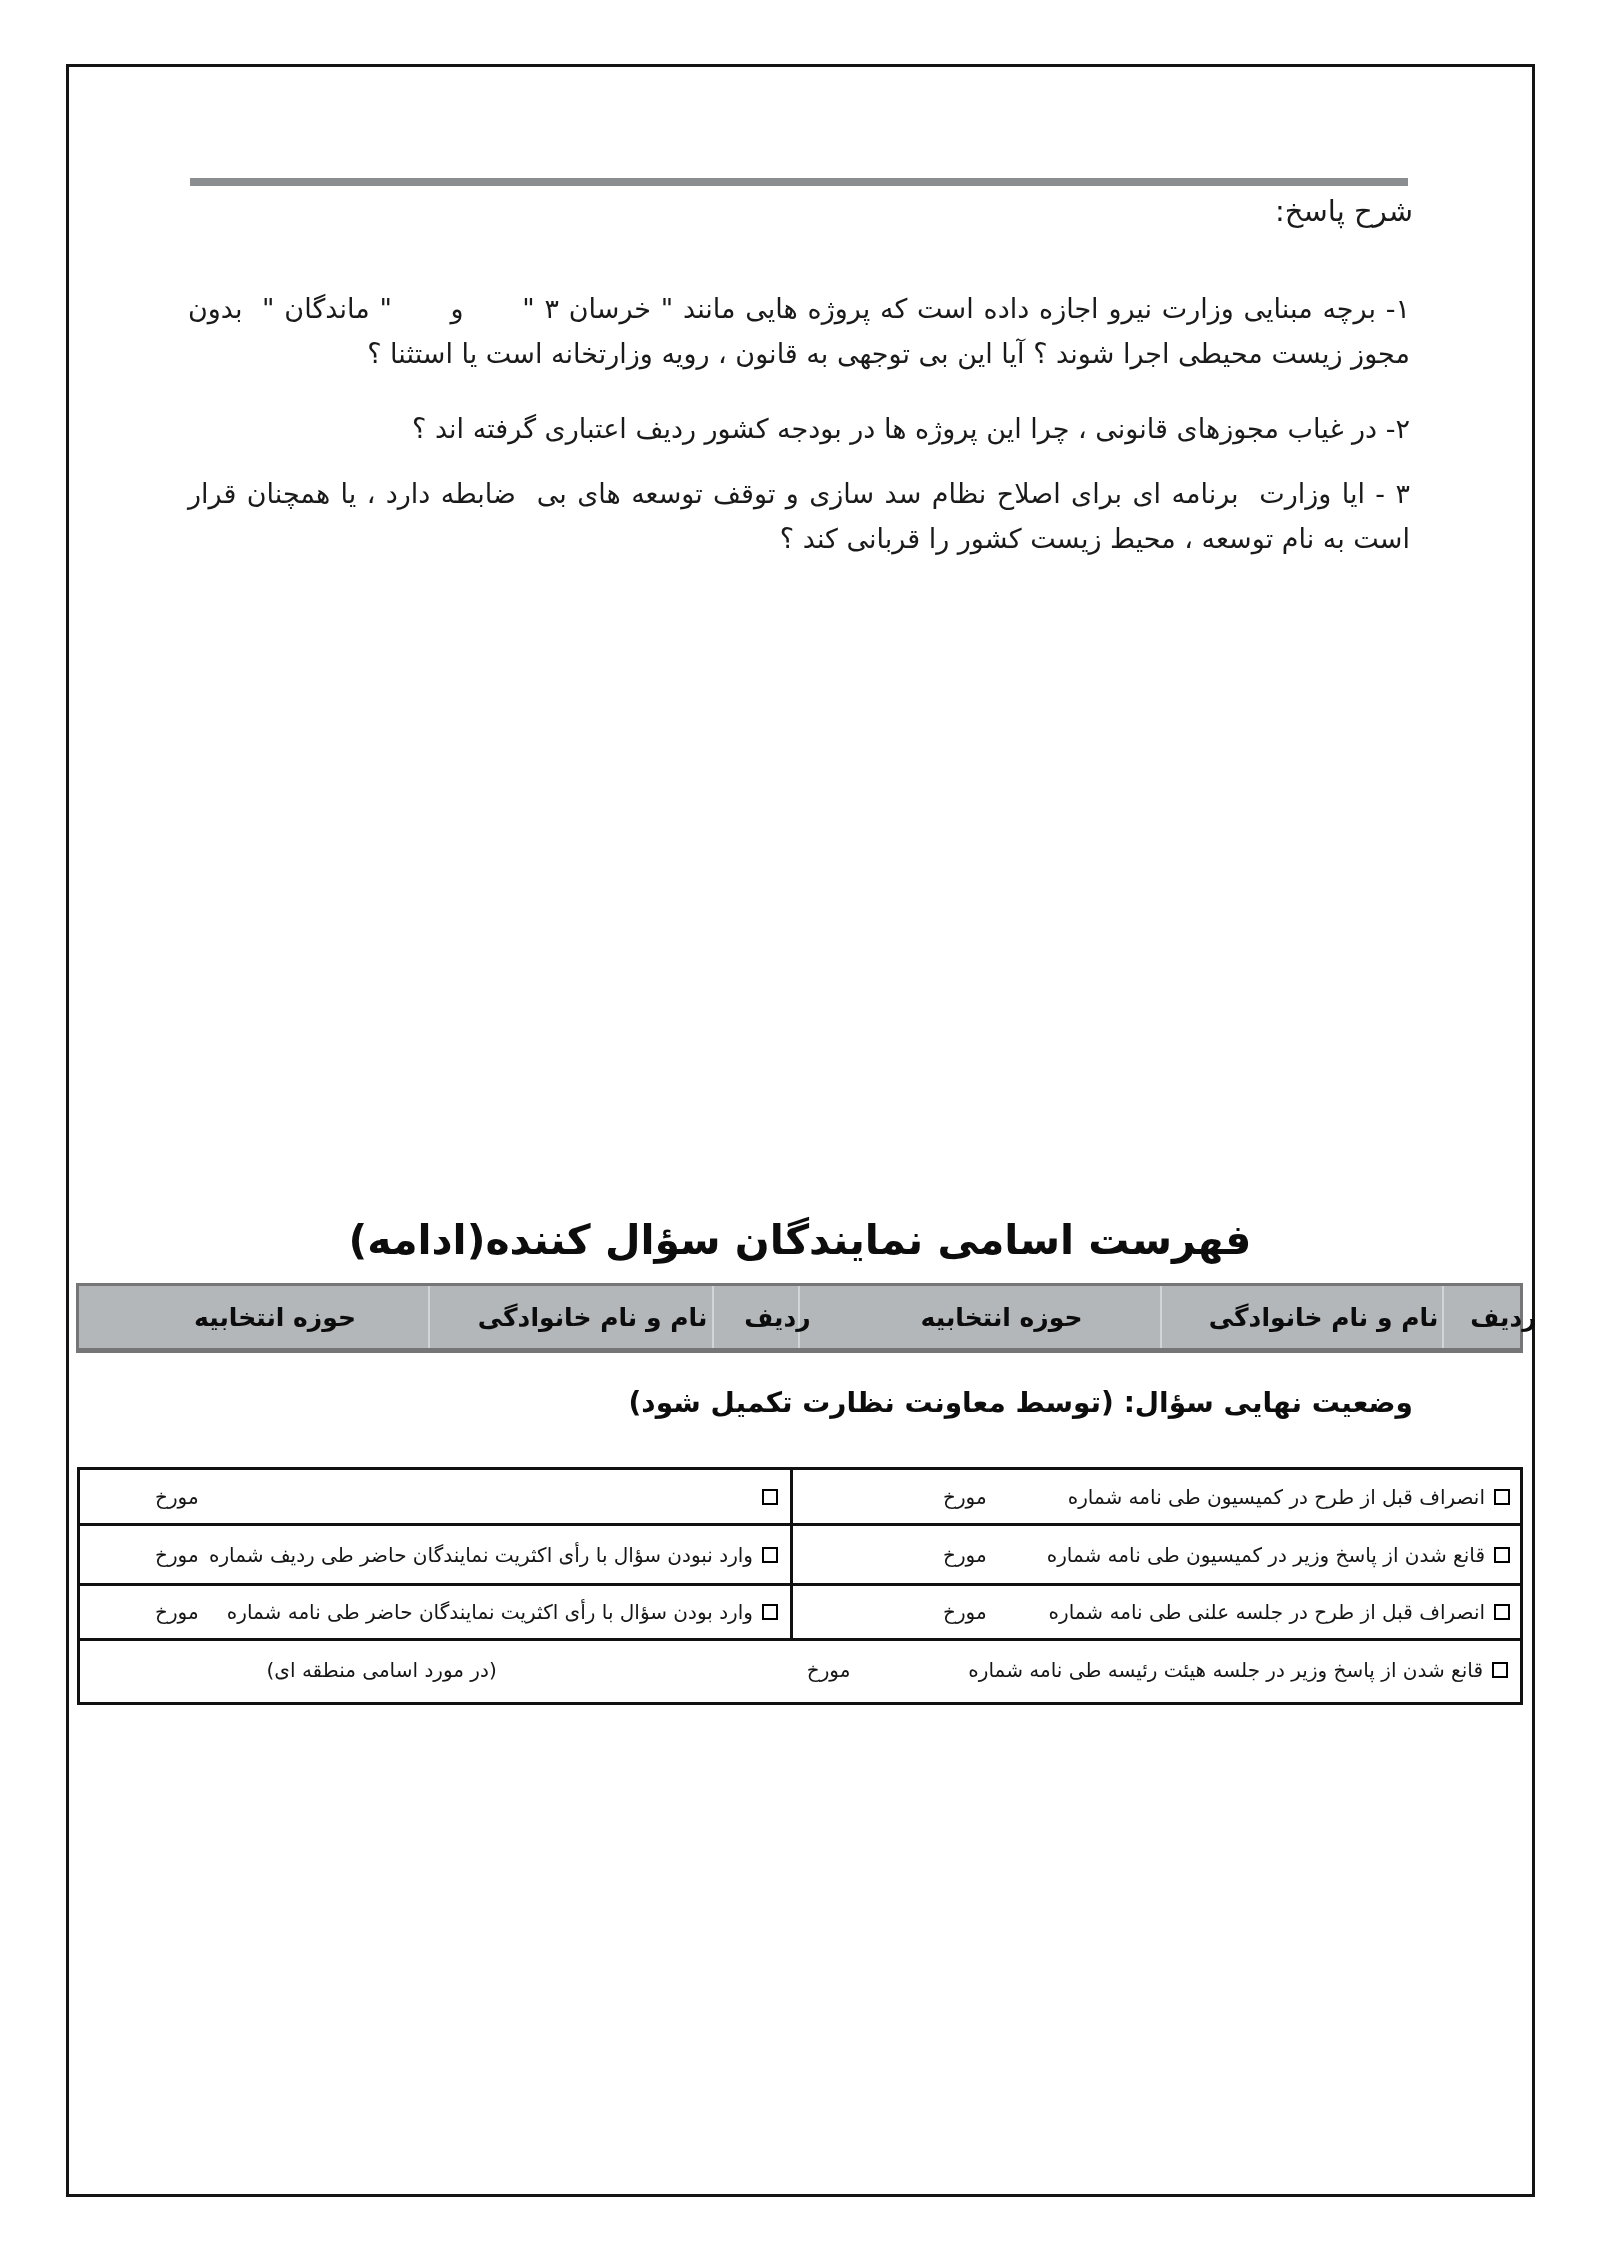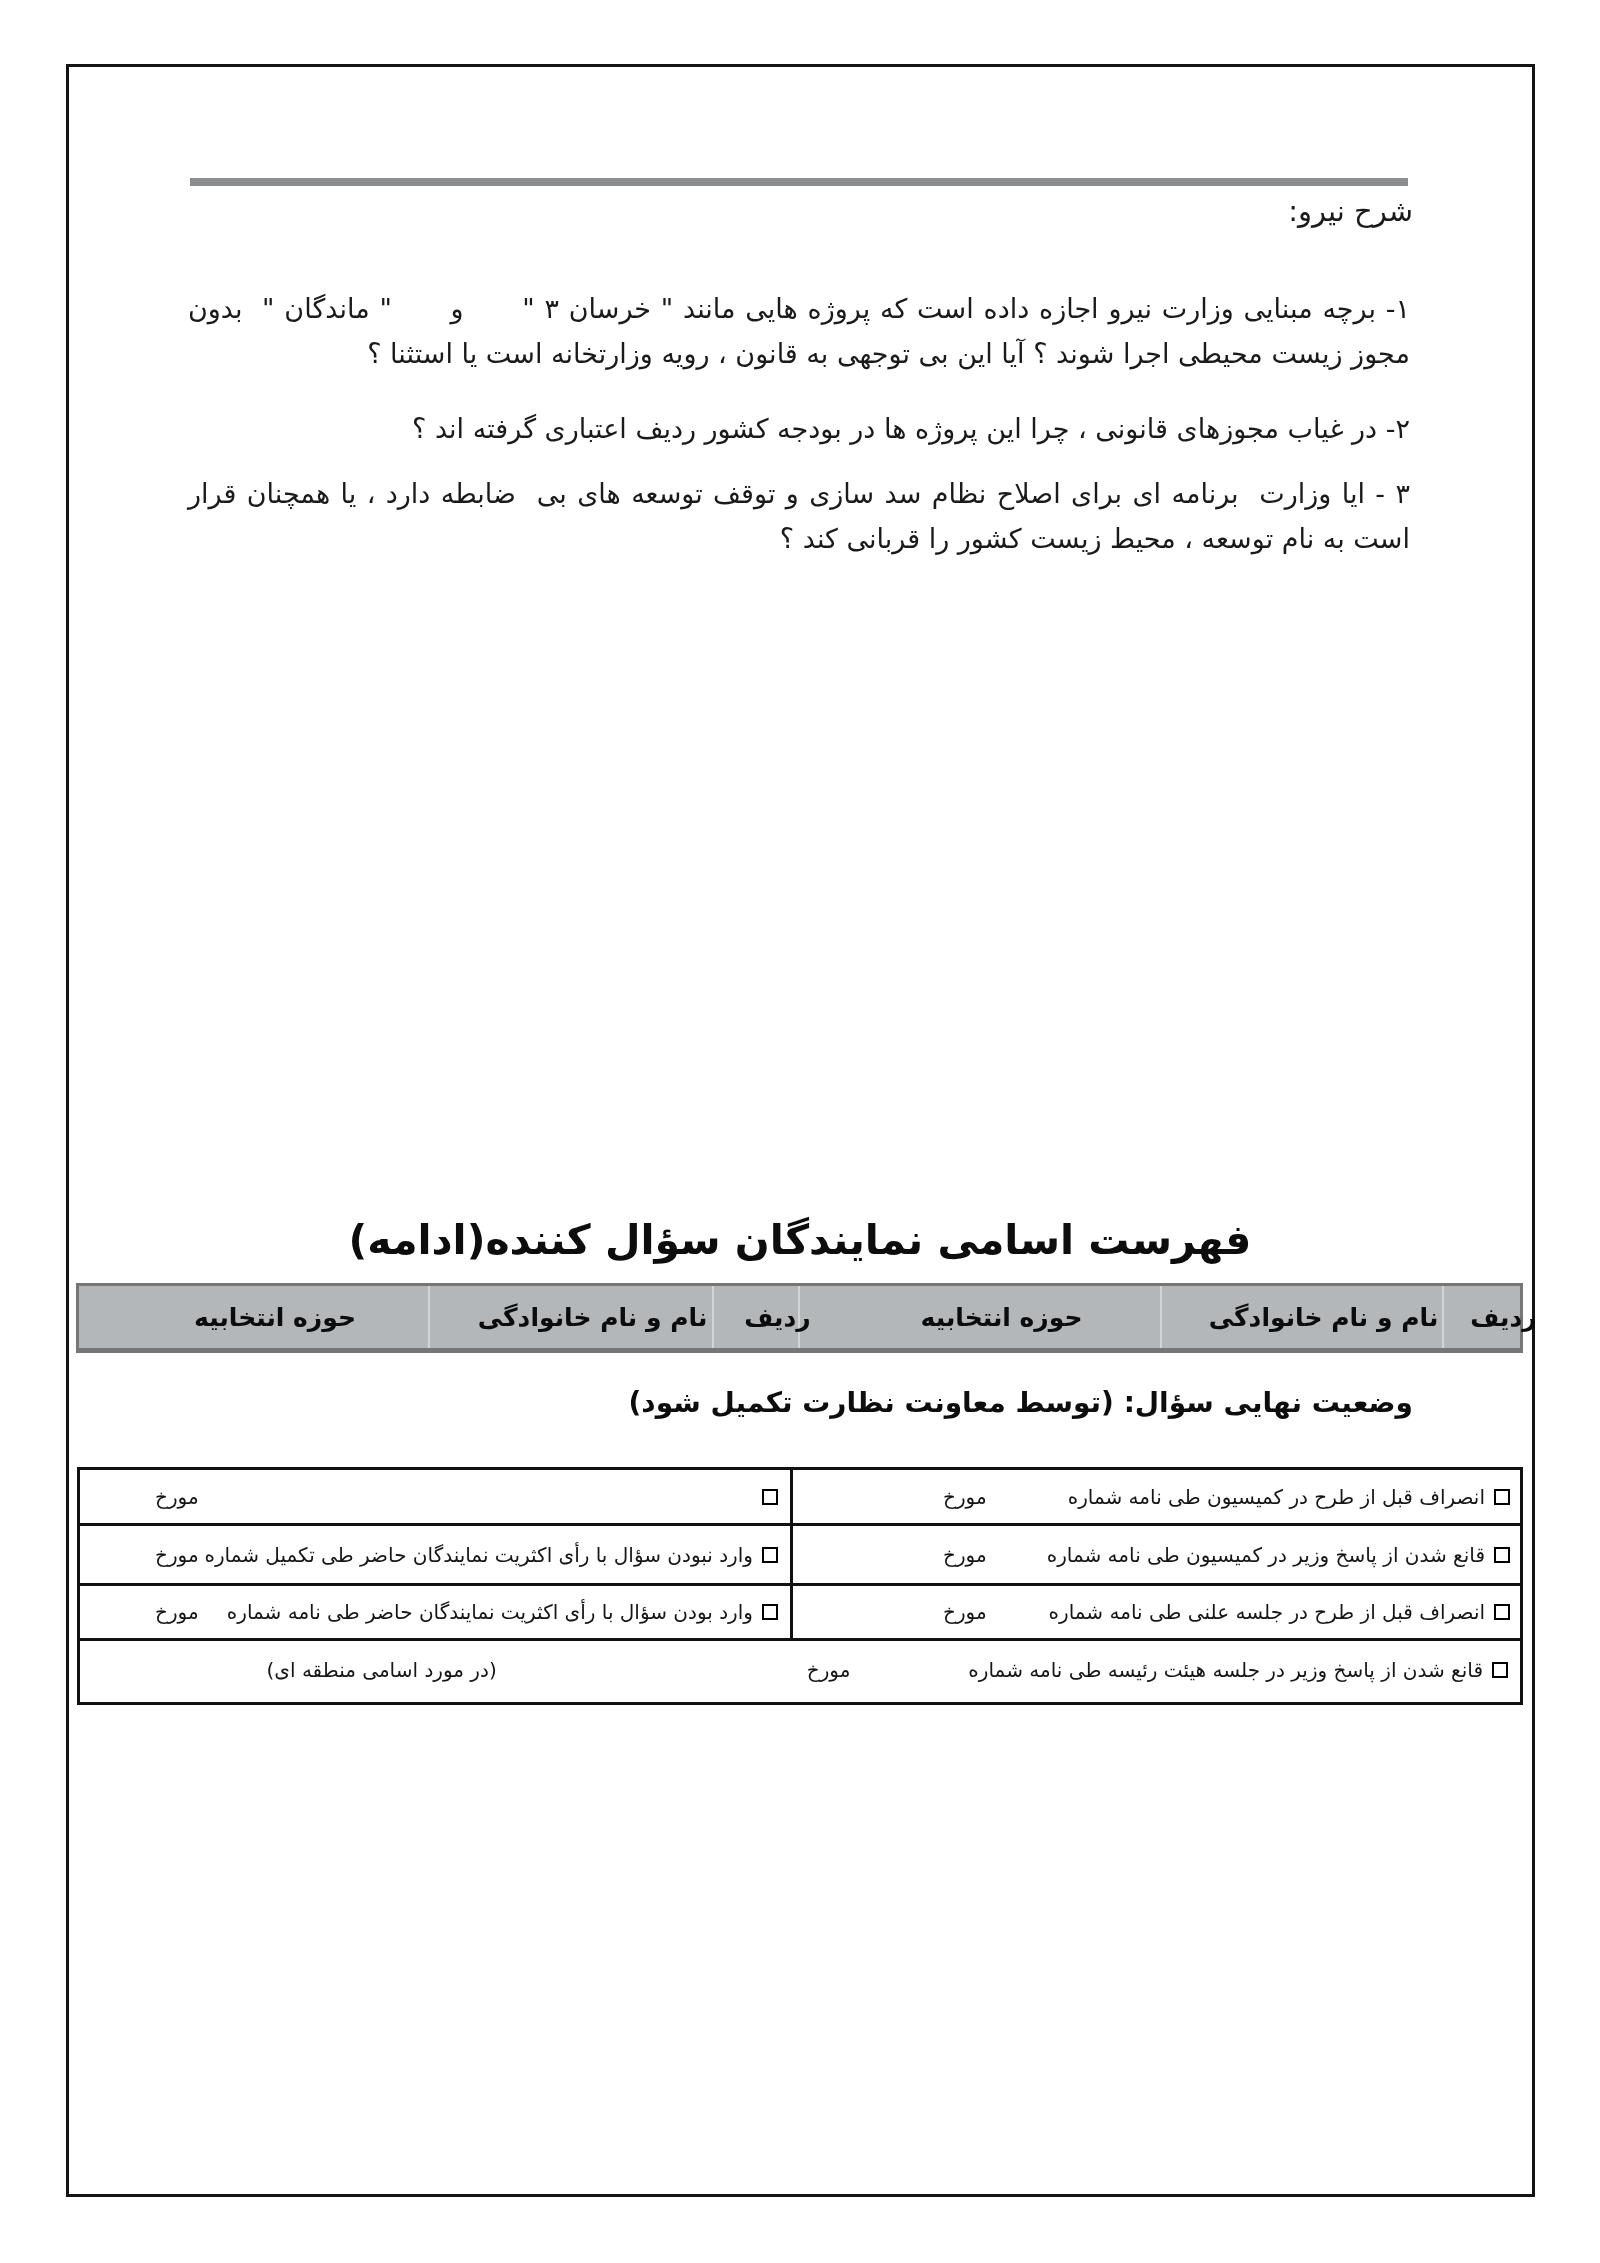--- a/index.html
+++ b/index.html
@@ -94,21 +94,21 @@
     margin-left:9px; flex:0 0 auto;
   }
 </style>
 </head>
 <body>
 
 <div class="page-frame"></div>
 
 <div class="top-bar"></div>
 
-<div class="section-title">شرح نیرو:</div>
+<div class="section-title">شرح پاسخ:</div>
 
 <p class="paragraph p1">۱- برچه مبنایی وزارت نیرو اجازه داده است که پروژه هایی مانند " خرسان ۳ "      و      " ماندگان "  بدون مجوز زیست محیطی اجرا شوند ؟ آیا این بی توجهی به قانون ، رویه وزارتخانه است یا استثنا ؟</p>
 <p class="paragraph p2">۲- در غیاب مجوزهای قانونی ، چرا این پروژه ها در بودجه کشور ردیف اعتباری گرفته اند ؟</p>
 <p class="paragraph p3">۳ - ایا وزارت  برنامه ای برای اصلاح نظام سد سازی و توقف توسعه های بی  ضابطه دارد ، یا همچنان قرار است به نام توسعه ، محیط زیست کشور را قربانی کند ؟</p>
 
 <div class="names-title">فهرست اسامی نمایندگان سؤال کننده(ادامه)</div>
 
 <div class="names-header">
   <div class="nh-cell w-radif-r">ردیف</div>
   <div class="nh-cell w-name-r">نام و نام خانوادگی</div>
@@ -135,21 +135,21 @@
   </div>
 
   <div class="status-row r2">
     <div class="cell right-half">
       <span class="checkbox"></span>
       <span>قانع شدن از پاسخ وزیر در کمیسیون طی نامه شماره</span>
       <span class="date-label">مورخ</span>
     </div>
     <div class="cell left-half">
       <span class="checkbox"></span>
-      <span>وارد نبودن سؤال با رأی اکثریت نمایندگان حاضر طی تکمیل شماره</span>
+      <span>وارد نبودن سؤال با رأی اکثریت نمایندگان حاضر طی ردیف شماره</span>
       <span class="date-label">مورخ</span>
     </div>
   </div>
 
   <div class="status-row r3">
     <div class="cell right-half">
       <span class="checkbox"></span>
       <span>انصراف قبل از طرح در جلسه علنی طی نامه شماره</span>
       <span class="date-label">مورخ</span>
     </div>

